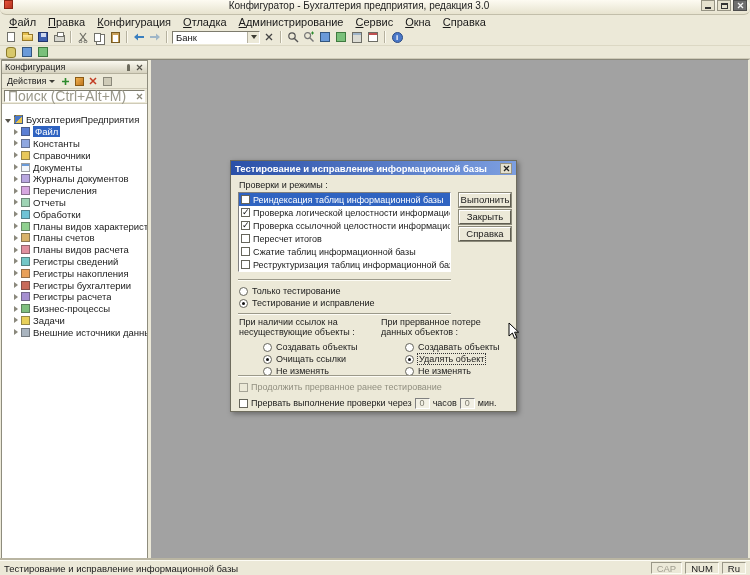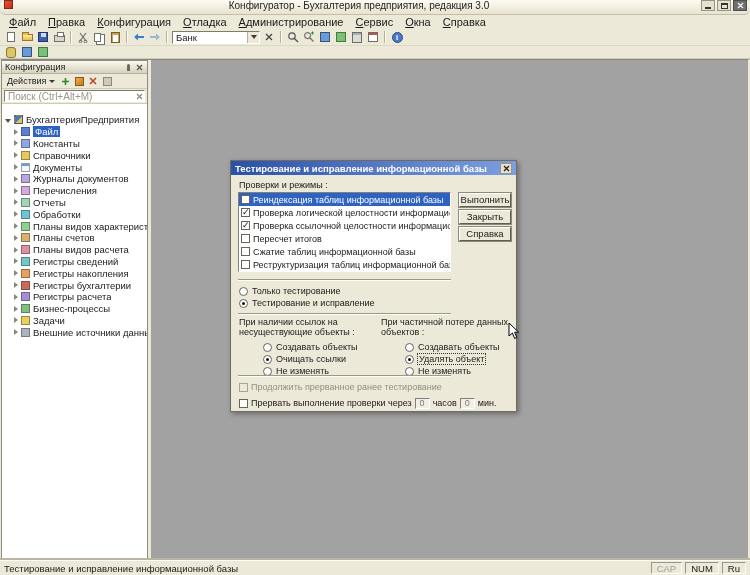--- a/index.html
+++ b/index.html
@@ -76,21 +76,21 @@
   .pin { width:3px; height:7px; background:#6d6b5d; border-radius:2px 2px 0 0; }
   .pactions { height:15px; flex:none; background:#ece9d8; border-bottom:1px solid #cfcbb8;
               display:flex; align-items:center; padding:0 3px; gap:2px; font-size:9px; }
   .act-label { display:flex; align-items:center; gap:3px; padding:0 2px; }
   .aico { width:12px; height:12px; display:flex; align-items:center; justify-content:center; flex:none; }
   .sh-pencil { width:9px; height:9px; background:linear-gradient(135deg,#f0b050,#c07820); border:1px solid #8a5a14; }
   .sh-gray { width:9px; height:9px; background:#cfcbb8; border:1px solid #8a887a; }
   .psearch { height:15px; flex:none; background:#ece9d8; border-bottom:1px solid #cfcbb8; padding:1px 2px; }
   .searchbox { height:12px; background:#fff; border:1px solid; border-color:#7d7b6d #fff #fff #7d7b6d;
                display:flex; align-items:center; }
-  .searchbox .ph { flex:1; color:#9a988a; font-size:10px; padding-left:3px; white-space:nowrap; overflow:hidden; }
+  .searchbox .ph { flex:1; color:#9a988a; font-size:14px; padding-left:3px; white-space:nowrap; overflow:hidden; }
 
   .tree { flex:1; background:#fff; padding-top:10px; overflow:hidden; font-size:9.5px; }
   .trow { height:11.8px; display:flex; align-items:center; padding-left:3px; white-space:nowrap; cursor:default; }
   .trow.child { padding-left:12px; }
   .ex { width:0; height:0; border-left:4px solid #8a887c; border-top:3px solid transparent;
         border-bottom:3px solid transparent; margin-right:3px; flex:none; }
   .ex.open { border-left:3px solid transparent; border-right:3px solid transparent; border-top:4px solid #55534a; border-bottom:none; margin-top:2px; }
   .ti { width:9px; height:9px; margin-right:3px; border:1px solid rgba(50,50,50,.45); flex:none; }
   .tlabel { overflow:hidden; }
   .tlabel.sel { background:#2f63c1; color:#fff; padding:0 2px; }
@@ -494,21 +494,21 @@
           <span class="rad on"></span>
           <span>Очищать ссылки</span>
         </div>
       <div class="crow">
           <span class="rad"></span>
           <span>Не изменять</span>
         </div>
     </div>
 
     <div class="col col2">
-      <div class="collabel">При частичной потере данных объектов :</div>
+      <div class="collabel">При прерванное потере данных объектов :</div>
       <div class="crow">
           <span class="rad"></span>
           <span>Создавать объекты</span>
         </div>
       <div class="crow">
           <span class="rad on"></span>
           <span class="focusbox">Удалять объект</span>
         </div>
       <div class="crow">
           <span class="rad"></span>

